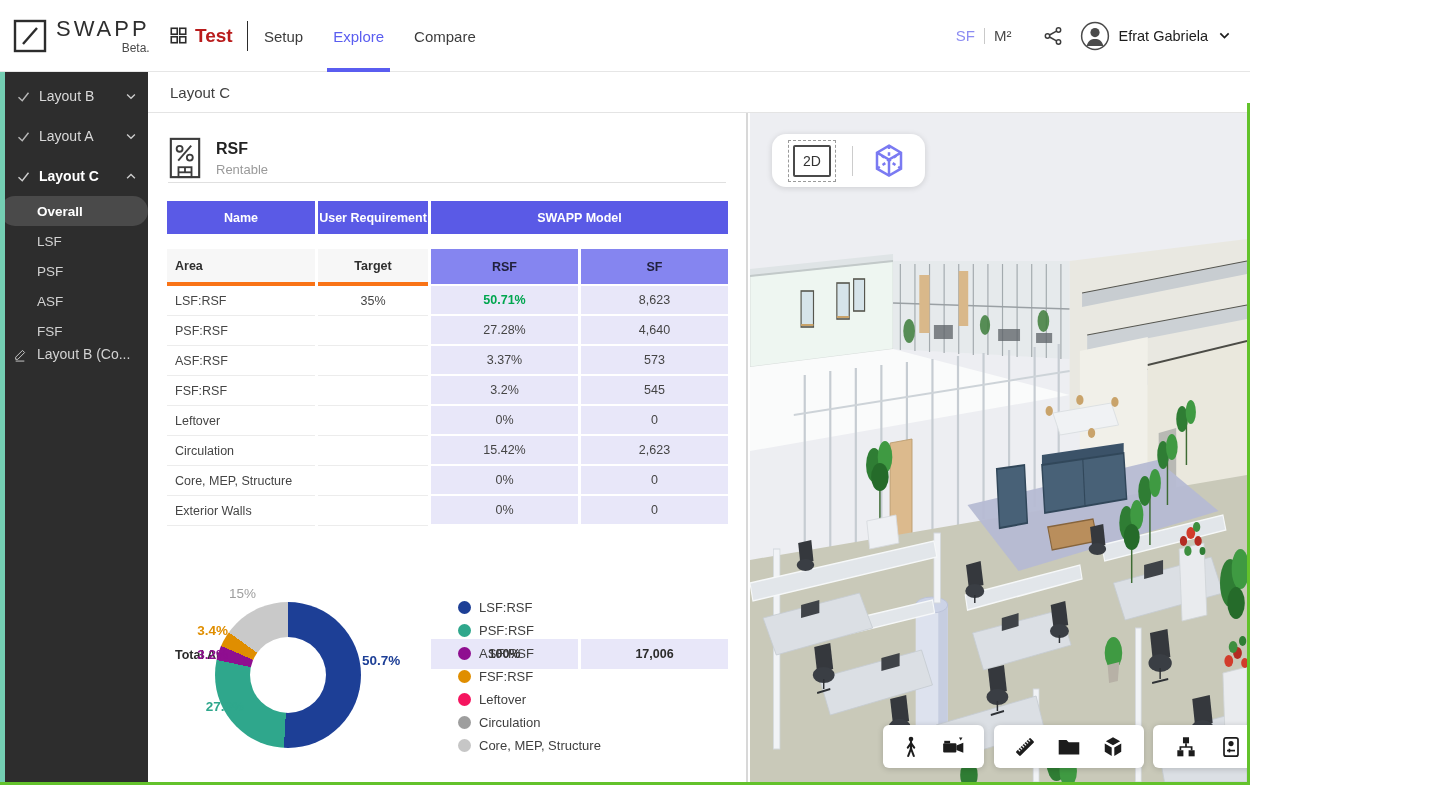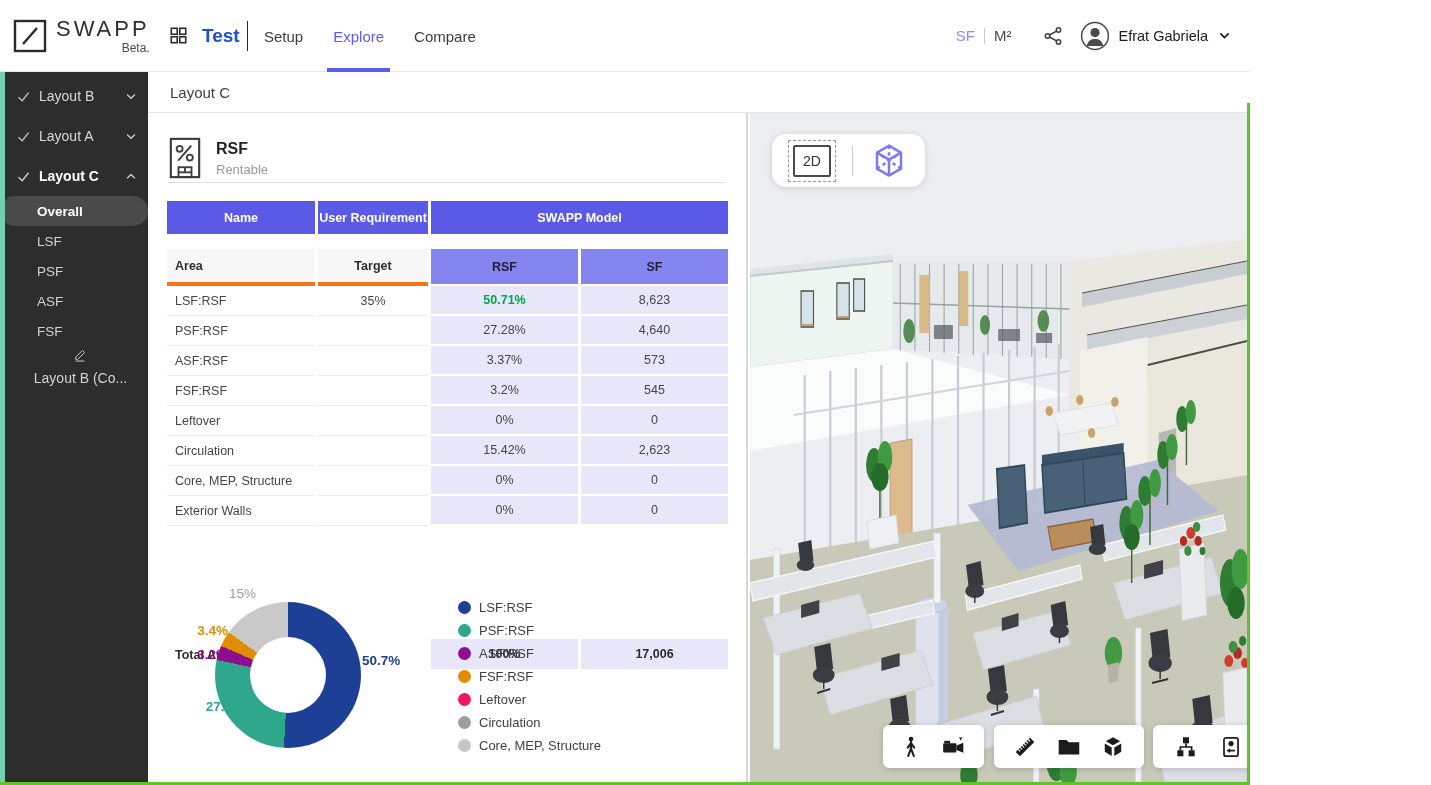--- a/index.html
+++ b/index.html
@@ -7,21 +7,21 @@
   body { font-family:"Liberation Sans","DejaVu Sans",sans-serif; background:#fff; }
   .app { position:relative; width:1250px; height:785px; overflow:hidden; background:#fff; }
 
   
   .header { position:absolute; left:0; top:0; right:0; height:72px; background:#fff; border-bottom:1px solid #e6e6e6; display:flex; align-items:center; z-index:20; }
   .brand { display:flex; align-items:center; gap:8px; margin-left:12px; }
   .brand-text { display:flex; flex-direction:column; line-height:1; }
   .brand-name { font-size:22px; letter-spacing:3px; color:#2e2e2e; font-weight:500; }
   .brand-beta { font-size:12px; color:#4a4a4a; align-self:flex-end; margin-top:2px; }
   .project { position:absolute; left:170px; display:flex; align-items:center; gap:8px; }
-  .project-name { font-size:19px; font-weight:700; color:#1d4ed8;margin-left:7px; }
+  .project-name { font-size:19px; font-weight:700; color:#b91c1c; }
   .hdr-divider { position:absolute; left:247px; width:1px; height:30px; background:#2b2b2b; }
   .tabs { position:absolute; left:264px; top:0; height:72px; display:flex; gap:30px; }
   .tab { display:flex; align-items:center; height:100%; font-size:15px; color:#3c3c3c; position:relative; cursor:pointer; }
   .tab.active { color:#5a5df0; }
   .tab.active::after { content:''; position:absolute; left:-6px; right:-6px; bottom:0; height:4px; background:#5a5df0; }
   .hdr-right { position:absolute; right:18px; display:flex; align-items:center; gap:16px; }
   .units { display:flex; align-items:center; gap:9px; margin-right:14px; }
   .unit-sf { color:#8c8cf2; font-size:15px; cursor:pointer; }
   .unit-div { width:1px; height:16px; background:#c9c9c9; }
   .unit-m2 { color:#4a4a4a; font-size:15px; cursor:pointer; }
@@ -29,21 +29,21 @@
   .user-name { font-size:14.5px; font-weight:500; color:#1c1c1c; }
 
   
   .sidebar { position:absolute; left:0; top:72px; width:148px; bottom:3px; background:#2d2d2d; z-index:15; padding-top:4px; }
   .sidebar::before { content:''; position:absolute; left:0; top:0; bottom:0; width:5px; background:#74ceb3; }
   .side-item { height:40px; display:flex; align-items:center; padding-left:16px; padding-right:10px; color:#d9d9d9; font-size:14px; cursor:pointer; }
   .side-item .lbl { flex:1; margin-left:8px; }
   .side-item.bold { color:#fff; font-weight:700; }
   .side-child { height:30px; display:flex; align-items:center; padding-left:37px; color:#d2d2d2; font-size:13.5px; cursor:pointer;border-radius:15px; }
   .side-child.selected { background:#4a4a4a; color:#fff; font-weight:700; }
-  .side-draft { height:40px; display:flex; align-items:center; padding-left:13px; color:#d2d2d2; font-size:14px; cursor:pointer; gap:8px;flex-direction:column; }
+  .side-draft { height:40px; display:flex; padding-left:13px; color:#d2d2d2; font-size:14px; cursor:pointer; gap:8px; }
 
   
   .titlebar { position:absolute; left:148px; top:72px; right:0; height:41px; background:#fff; border-bottom:1px solid #e4e4e4; display:flex; align-items:center; z-index:10; }
   .titlebar .pt { margin-left:22px; font-size:15px; color:#3f3f3f; }
 
   
   .panel { position:absolute; left:148px; top:113px; width:600px; bottom:3px; background:#fff; border-right:2px solid #d8d8d8; overflow:hidden; }
   .metric-head { position:absolute; left:20px; top:24px; display:flex; gap:14px; }
   .metric-titles { display:flex; flex-direction:column; justify-content:center; }
   .metric-title { font-size:16px; font-weight:700; color:#222; }

